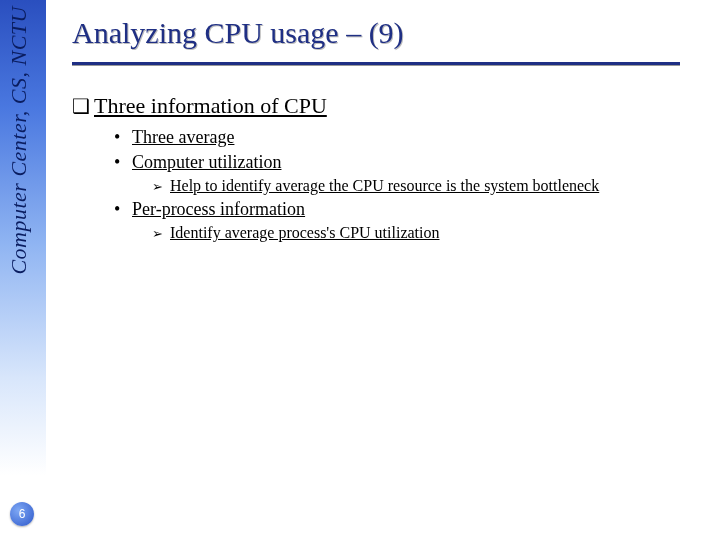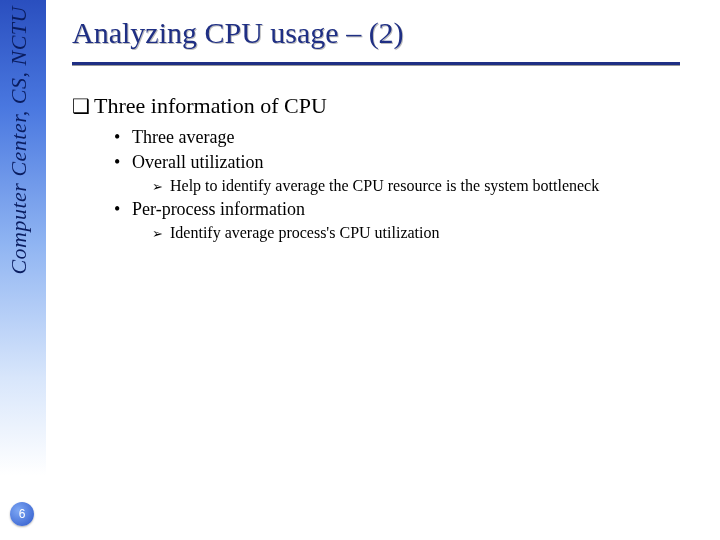--- a/index.html
+++ b/index.html
@@ -31,54 +31,54 @@
     padding-bottom: 10px;
   }
   .title-underline { height: 3px; background: #1f2f84; width: 608px; margin-top: 2px; box-shadow: 0 1px 0 #999; }
   .body { margin-top: 28px; color: #000; }
   .lvl1 { font-size: 22px; margin: 6px 0 8px 0; display: flex; align-items: baseline; }
   .lvl1 .bullet-q { font-family: Arial, sans-serif; display: inline-block; width: 22px; font-size: 20px; color: #000; }
   .lvl2 { font-size: 18px; margin: 4px 0 2px 42px; display: flex; align-items: baseline; }
   .lvl2 .bullet-dot { display: inline-block; width: 18px; }
   .lvl3 { font-size: 16px; margin: 4px 0 2px 80px; display: flex; align-items: baseline; }
   .lvl3 .bullet-tri { display: inline-block; width: 18px; font-size: 13px; }
-  .text { flex: 1; }
+  .text { flex: 1; text-decoration: underline; }
 </style>
 </head>
 <body>
 
 <div class="slide">
 
   <div class="sidebar">
     <div class="sidebar-text">Computer Center, CS, NCTU</div>
   </div>
 
   <div class="page-badge">
     <span>6</span>
   </div>
 
   <div class="content">
-    <div class="title">Analyzing CPU usage – (2)</div>
+    <div class="title">Analyzing CPU usage – (9)</div>
     <div class="title-underline"></div>
 
     <div class="body">
 
       <div class="lvl1">
         <span class="bullet-q">❑</span>
         <span class="text">Three information of CPU</span>
       </div>
 
       <div class="lvl2">
         <span class="bullet-dot">•</span>
         <span class="text">Three average</span>
       </div>
 
       <div class="lvl2">
         <span class="bullet-dot">•</span>
-        <span class="text">Overall utilization</span>
+        <span class="text">Computer utilization</span>
       </div>
 
       <div class="lvl3">
         <span class="bullet-tri">➢</span>
         <span class="text">Help to identify average the CPU resource is the system bottleneck</span>
       </div>
 
       <div class="lvl2">
         <span class="bullet-dot">•</span>
         <span class="text">Per-process information</span>

